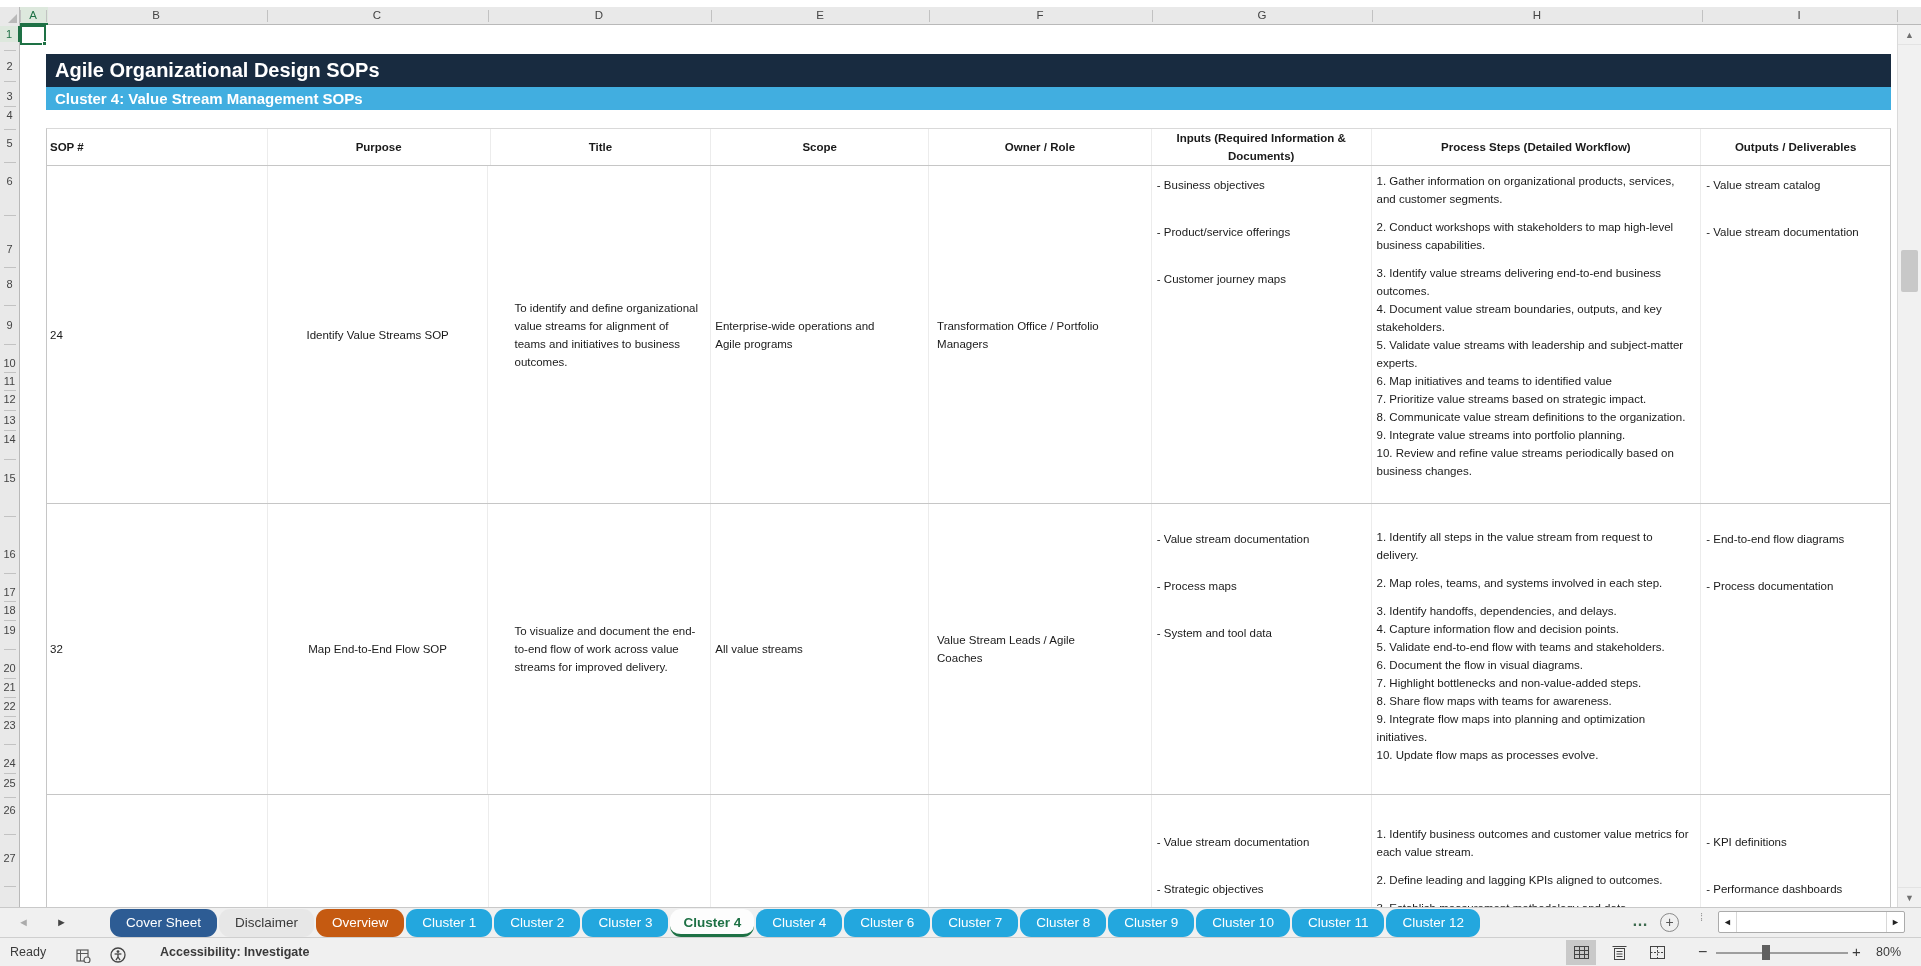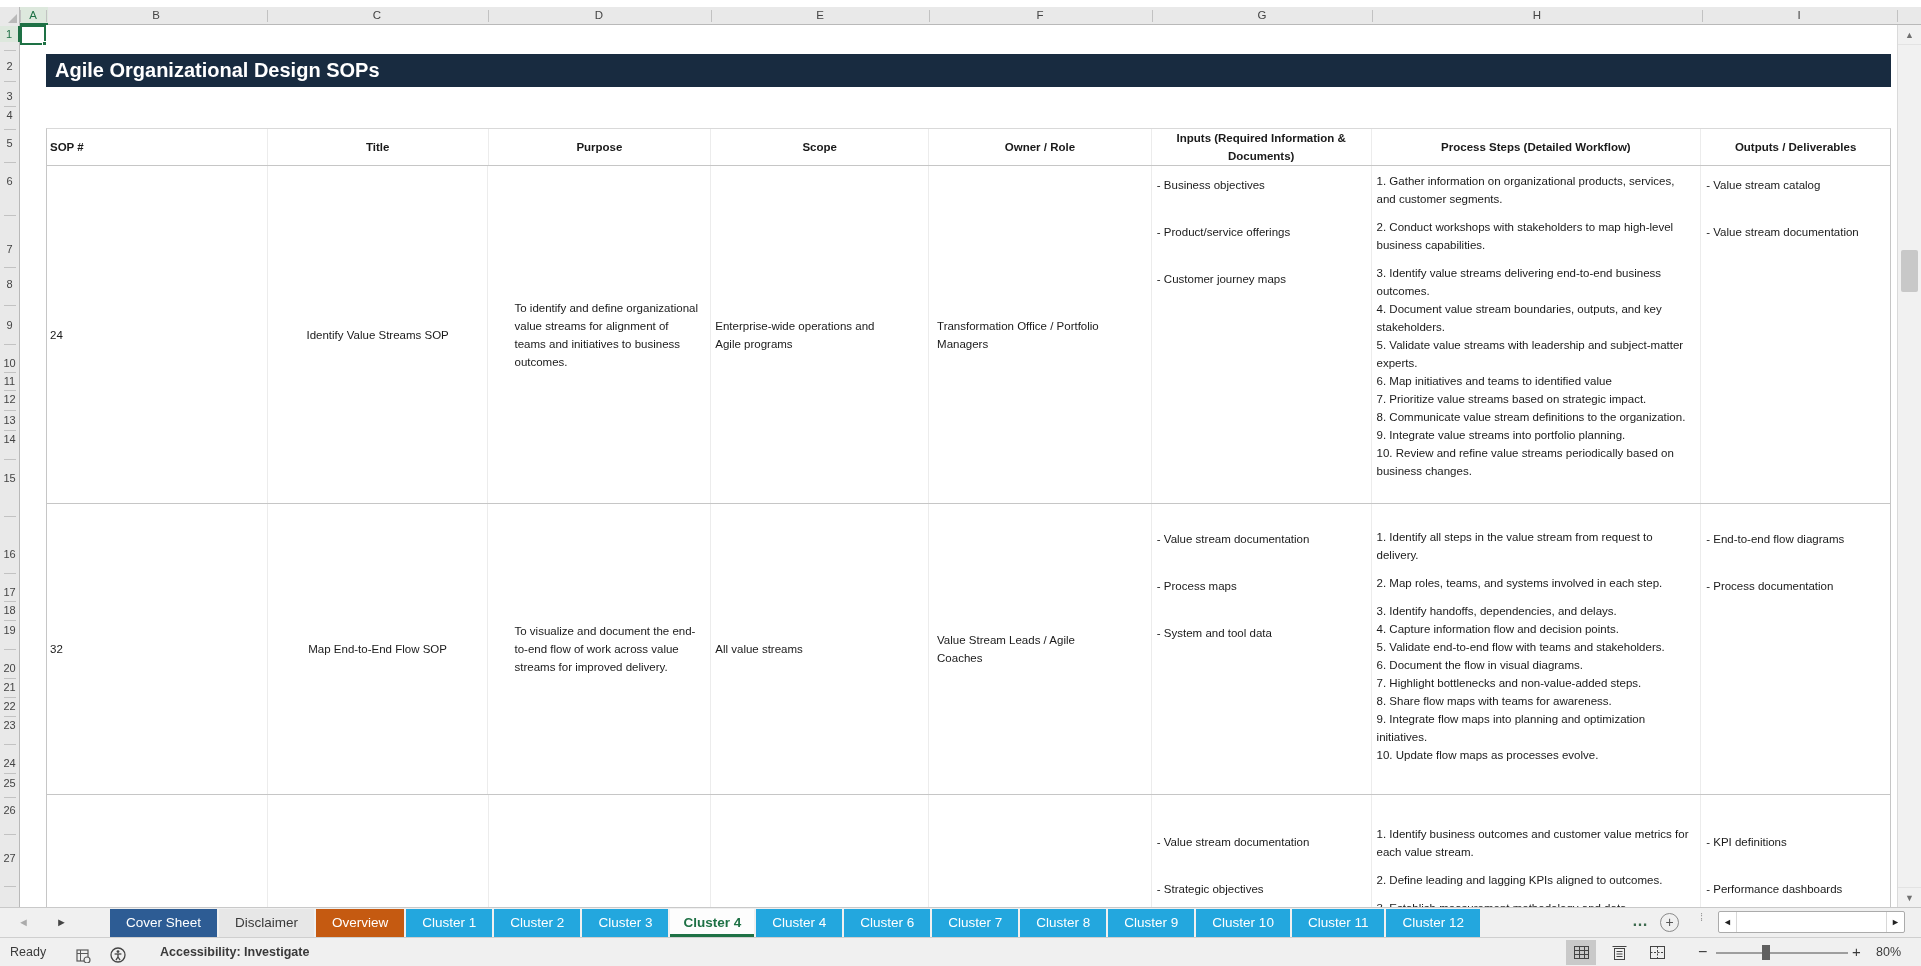--- a/index.html
+++ b/index.html
@@ -61,21 +61,21 @@
   .v-scroll .arrow { position:absolute; left:0; width:23px; height:20px; text-align:center; font-size:9px; color:#707070; line-height:20px; cursor:pointer; }
   .v-scroll .up { top:0; border-bottom:1px solid #E3E3E3; }
   .v-scroll .down { bottom:0; border-top:1px solid #E3E3E3; }
   .v-thumb { position:absolute; left:3px; top:225px; width:17px; height:42px; background:#C8C8C8; border-radius:2px; }
 
   
   .tab-bar { position:absolute; left:0; top:907px; width:1921px; height:30px; background:#F0F0F0; border-top:1px solid #C9C9C9; }
   .tab-nav { position:absolute; top:0; height:29px; line-height:29px; font-size:11px; color:#444; cursor:pointer; }
   .tab-nav.disabled { color:#ABABAB; }
   .tabs { position:absolute; left:110px; top:1px; height:28px; display:flex; gap:2px; }
-  .tab { height:28px; line-height:28px; padding:0 16px; font-size:13.5px; color:#fff; white-space:nowrap; cursor:pointer; }
+  .tab { height:28px; line-height:28px; padding:0 16px; font-size:13.5px; color:#fff; white-space:nowrap; cursor:pointer;border-radius:11px; }
   .tab.t-navy { background:#2D5C94; }
   .tab.t-plain { background:#E7E7E7; color:#3A3A3A; }
   .tab.t-orange { background:#C55A11; }
   .tab.t-blue { background:#23A7DE; }
   .tab.t-active { background:#FDFDFD; color:#1E7145; font-weight:bold; border-bottom:3px solid #1E7145; padding:0 13px; }
   .more-sheets { position:absolute; left:1632px; top:0; height:29px; line-height:26px; font-size:16px; font-weight:bold; color:#3D6B4F; cursor:pointer; }
   .add-sheet { position:absolute; left:1660px; top:5px; width:19px; height:19px; border:1.4px solid #8A8A8A; border-radius:50%; color:#555; font-size:14px; line-height:16px; text-align:center; cursor:pointer; }
   .tab-divider { position:absolute; left:1700px; top:6px; width:3px; height:17px; color:#9A9A9A; font-size:11px; line-height:6px; }
   .h-scroll { position:absolute; left:1718px; top:3px; width:187px; height:22px; background:#fff; border:1px solid #ABABAB; border-radius:2px; }
   .h-scroll .harrow { position:absolute; top:0; width:18px; height:20px; text-align:center; font-size:9px; color:#222; line-height:20px; cursor:pointer; }
@@ -180,26 +180,27 @@
       <div class="row-sep" style="top: 690.5px;"></div>
       <div class="row-sep" style="top: 719px;"></div>
       <div class="row-sep" style="top: 748px;"></div>
       <div class="row-sep" style="top: 771.5px;"></div>
       <div class="row-sep" style="top: 809px;"></div>
       <div class="row-sep" style="top: 861px;"></div>
     </div>
 
   <div class="sheet">
     <div class="title-bar">Agile Organizational Design SOPs</div>
+    <div class="subtitle-bar">Cluster 4: Value Stream Management SOPs</div>
 
     <div class="xl-table">
       <div class="tr thead">
         <div class="td c-b th-left">SOP #</div>
+        <div class="td c-d th">Purpose</div>
         <div class="td c-c th">Title</div>
-        <div class="td c-d th">Purpose</div>
         <div class="td c-e th">Scope</div>
         <div class="td c-f th">Owner / Role</div>
         <div class="td c-g th">Inputs (Required Information &amp; Documents)</div>
         <div class="td c-h th">Process Steps (Detailed Workflow)</div>
         <div class="td c-i th">Outputs / Deliverables</div>
       </div>
 
       <div class="tr r31">
         <div class="td c-b v-c sop">24</div>
         <div class="td c-c v-c t-c">Identify Value Streams SOP</div>

